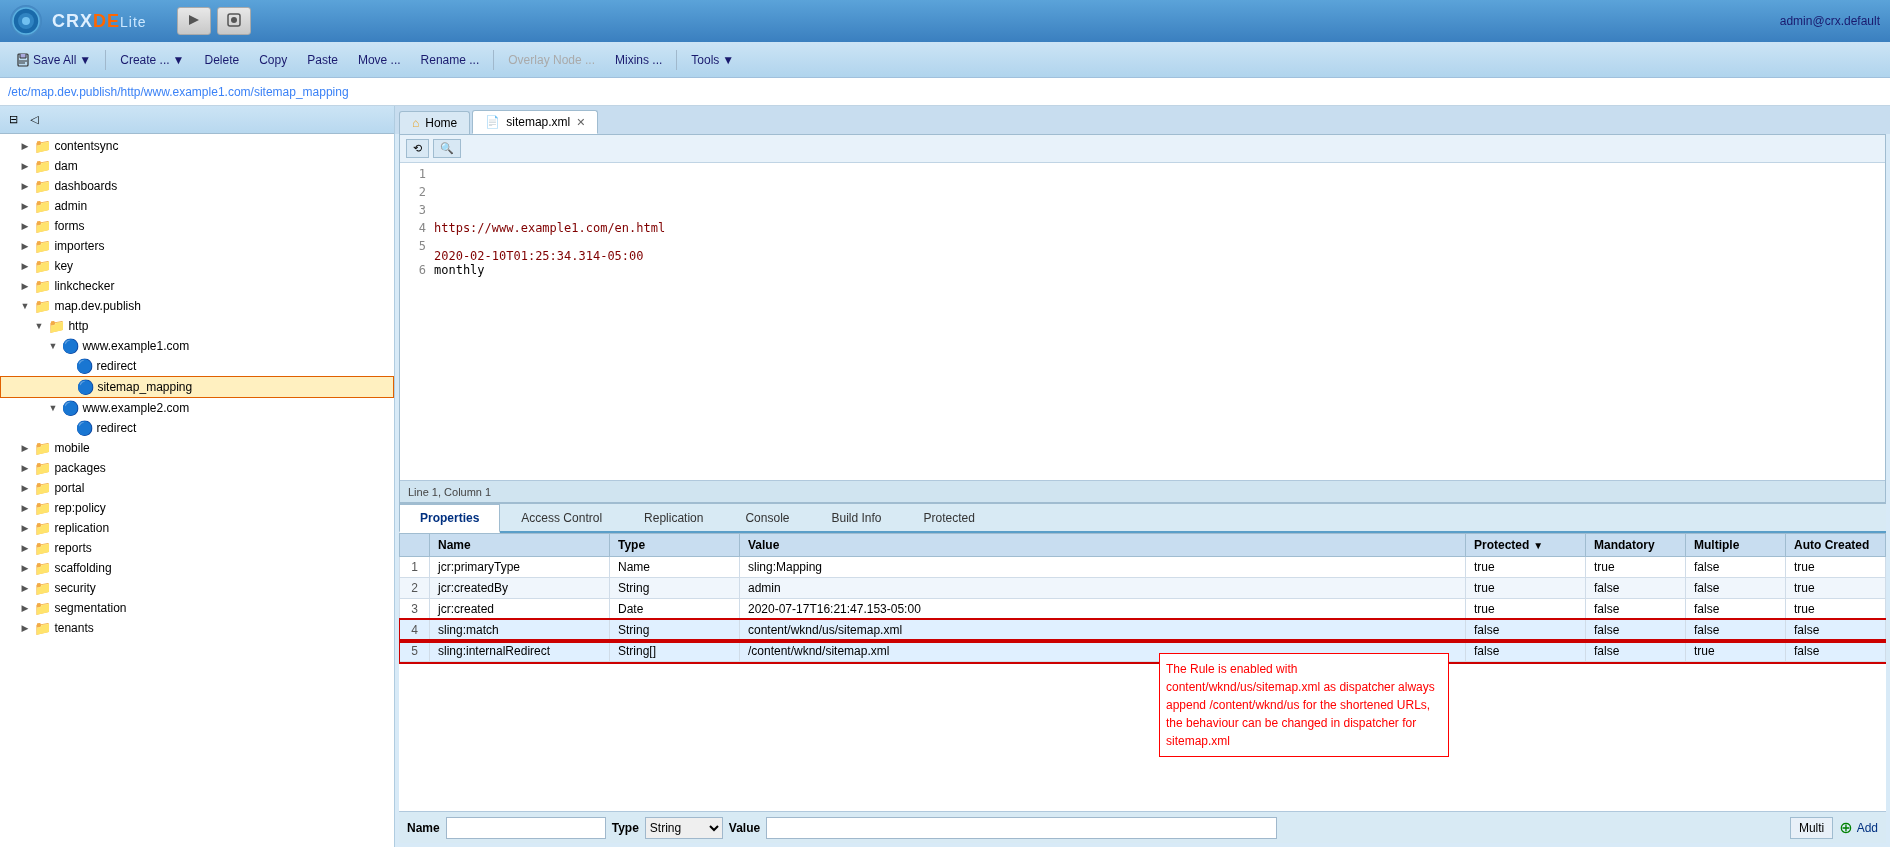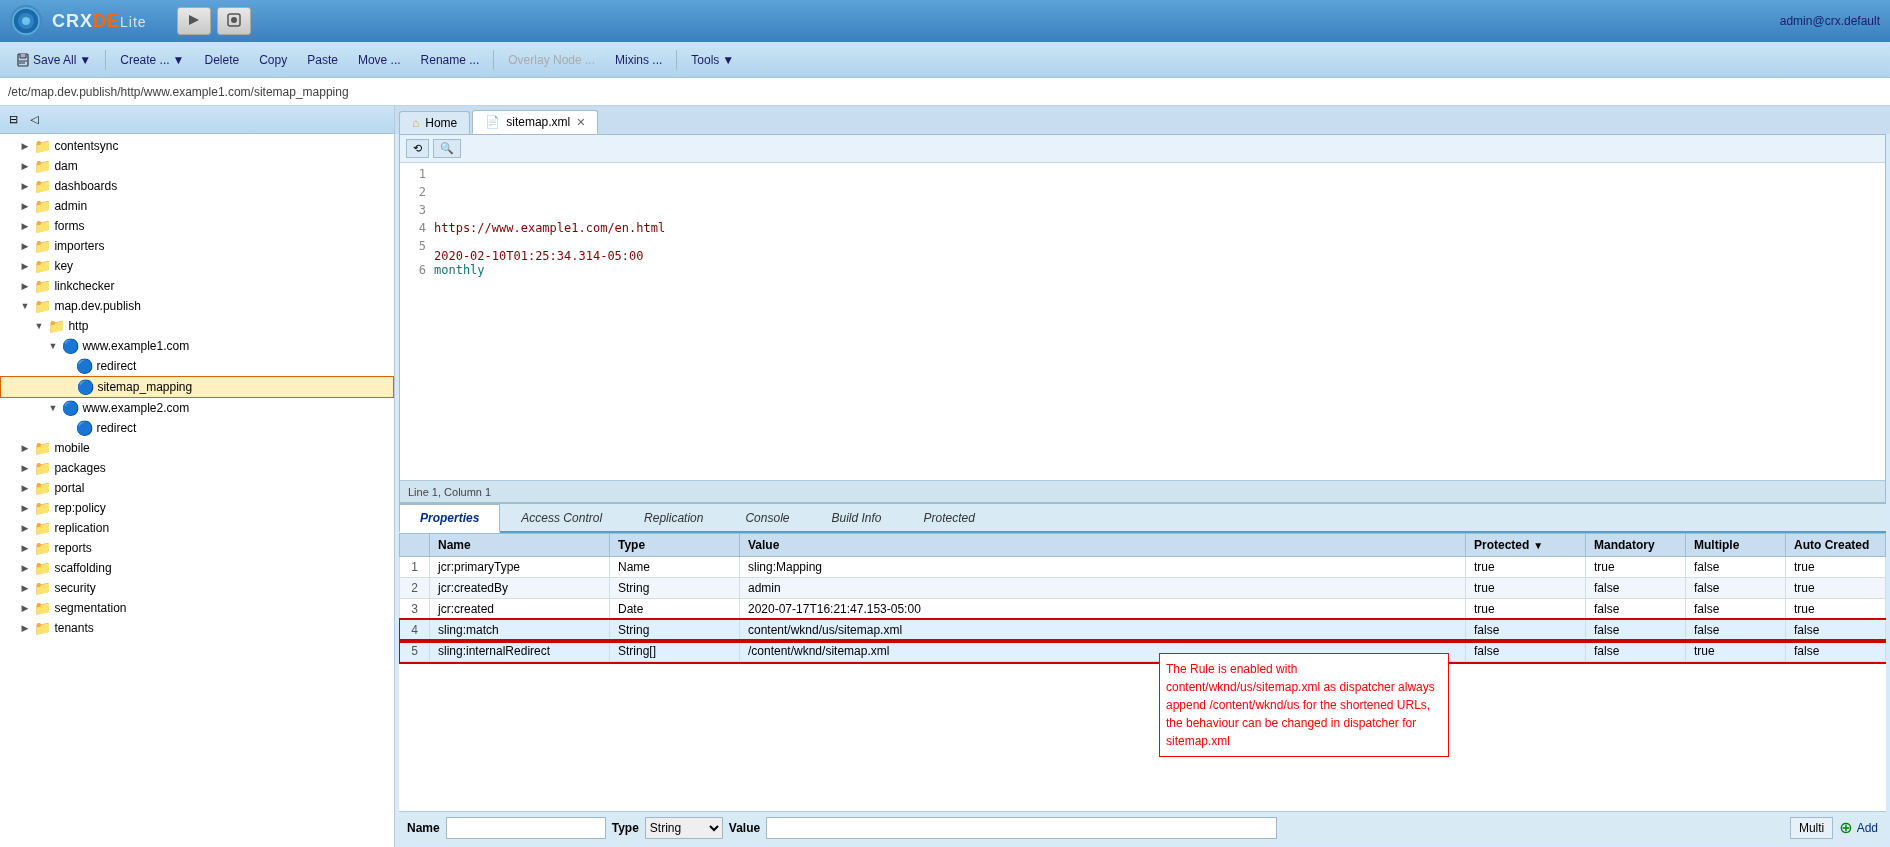--- a/index.html
+++ b/index.html
@@ -13,21 +13,21 @@
     .header-spacer { flex: 1; }
     .header-btn { background: linear-gradient(to bottom, #e8e8e8, #c8c8c8); border: 1px solid #aaa; border-radius: 3px; padding: 4px 8px; cursor: pointer; font-size: 11px; }
 
     
     .toolbar { background: linear-gradient(to bottom, #cce4f5, #b0d4ed); height: 36px; display: flex; align-items: center; padding: 0 8px; gap: 4px; border-bottom: 1px solid #a0c0dc; }
     .toolbar-btn { background: none; border: none; cursor: pointer; padding: 4px 8px; font-size: 12px; color: #1a1a6e; display: flex; align-items: center; gap: 3px; }
     .toolbar-btn.disabled { color: #aaa; cursor: default; }
     .toolbar-separator { width: 1px; height: 20px; background: #a0b8cc; margin: 0 2px; }
 
     
-    .path-bar { background: white; height: 28px; display: flex; align-items: center; padding: 0 8px; border-bottom: 1px solid #c0d4e4; font-size: 12px; color: #404040; }
+    .path-bar { background: white; height: 28px; display: flex; align-items: center; padding: 0 8px; border-bottom: 1px solid #c0d4e4; font-size: 12px; color: #3b82f6; }
 
     
     .main { display: flex; height: calc(847px - 42px - 36px - 28px); }
 
     
     .sidebar { width: 395px; background: #e8f2fa; border-right: 1px solid #b0cce0; display: flex; flex-direction: column; overflow: hidden; }
     .sidebar-toolbar { height: 28px; background: linear-gradient(to bottom, #cce4f5, #b8d8ef); display: flex; align-items: center; padding: 0 4px; gap: 2px; border-bottom: 1px solid #a0bcd0; }
     .sidebar-toolbar-btn { background: none; border: 1px solid transparent; cursor: pointer; padding: 2px 4px; font-size: 11px; }
     .sidebar-tree { flex: 1; overflow-y: auto; overflow-x: hidden; padding: 2px 0; background: white; }
     .tree-item { display: flex; align-items: center; padding: 2px 4px; cursor: pointer; white-space: nowrap; }
@@ -48,21 +48,21 @@
     .editor-toolbar2 { height: 28px; background: #e8f2fa; border-bottom: 1px solid #c0d4e4; display: flex; align-items: center; padding: 0 6px; gap: 4px; }
     .code-area { flex: 1; overflow: auto; padding: 4px; font-family: monospace; font-size: 12px; background: white; }
     .code-line { display: flex; min-height: 18px; }
     .line-num { width: 30px; color: #888; text-align: right; padding-right: 8px; user-select: none; flex-shrink: 0; }
     .line-content { flex: 1; }
     .status-bar { height: 22px; background: #d0e4f0; border-top: 1px solid #b0c8dc; display: flex; align-items: center; padding: 0 8px; font-size: 11px; color: #444; }
 
     
     .props-panel { height: 340px; background: white; border-top: 1px solid #a0bcd0; margin: 0 4px 4px 4px; display: flex; flex-direction: column; }
     .props-tabs { display: flex; background: #d8eaf4; border-bottom: 2px solid #5a9ec8; }
-    .props-tab { padding: 6px 20px; cursor: pointer; font-size: 12px; color: #333; border: 1px solid transparent; border-bottom: none; font-style: italic; }
+    .props-tab { padding: 6px 20px; cursor: pointer; font-size: 12px; color: #333; border: 1px solid transparent; border-bottom: none; }
     .props-tab.active { background: white; border: 1px solid #a0bcd0; border-bottom: 2px solid white; font-weight: bold; color: #003080; margin-bottom: -2px; }
 
     .props-table-wrap { flex: 1; overflow-y: auto; }
     .props-table { width: 100%; border-collapse: collapse; font-size: 12px; }
     .props-table th { background: #c8ddf0; border: 1px solid #a0bcd0; padding: 4px 8px; text-align: left; font-weight: bold; white-space: nowrap; }
     .props-table td { border: 1px solid #d0dce8; padding: 3px 8px; vertical-align: middle; }
     .props-table tr:nth-child(even) { background: #f0f6fc; }
     .props-table tr.highlighted-row { background: #e0f0ff; outline: 2px solid #cc0000; }
     .props-table tr.highlighted-row td { background: transparent; }
     .col-num { width: 30px; text-align: center; color: #555; }
@@ -373,21 +373,21 @@
           <div class="code-line">
     <span class="line-num">4</span>
     <span class="line-content" style="color:#800000;"><loc>https://www.example1.com/en.html</loc></span>
   </div>
           <div class="code-line">
     <span class="line-num">5</span>
     <span class="line-content" style="color:#800000;margin-top:10px;"><lastmod>2020-02-10T01:25:34.314-05:00</lastmod></span>
   </div>
           <div class="code-line">
     <span class="line-num">6</span>
-    <span class="line-content" style="color:#0f766e;"><changefreq>monthly</changefreq></span>
+    <span class="line-content" style="color:#000000;"><changefreq>monthly</changefreq></span>
   </div>
         </div>
       <div class="status-bar">
         <span>Line 1, Column 1</span>
       </div>
     </div>
 
     <div class="props-panel">
       <div class="props-tabs">
         <div class="props-tab active">Properties</div>

